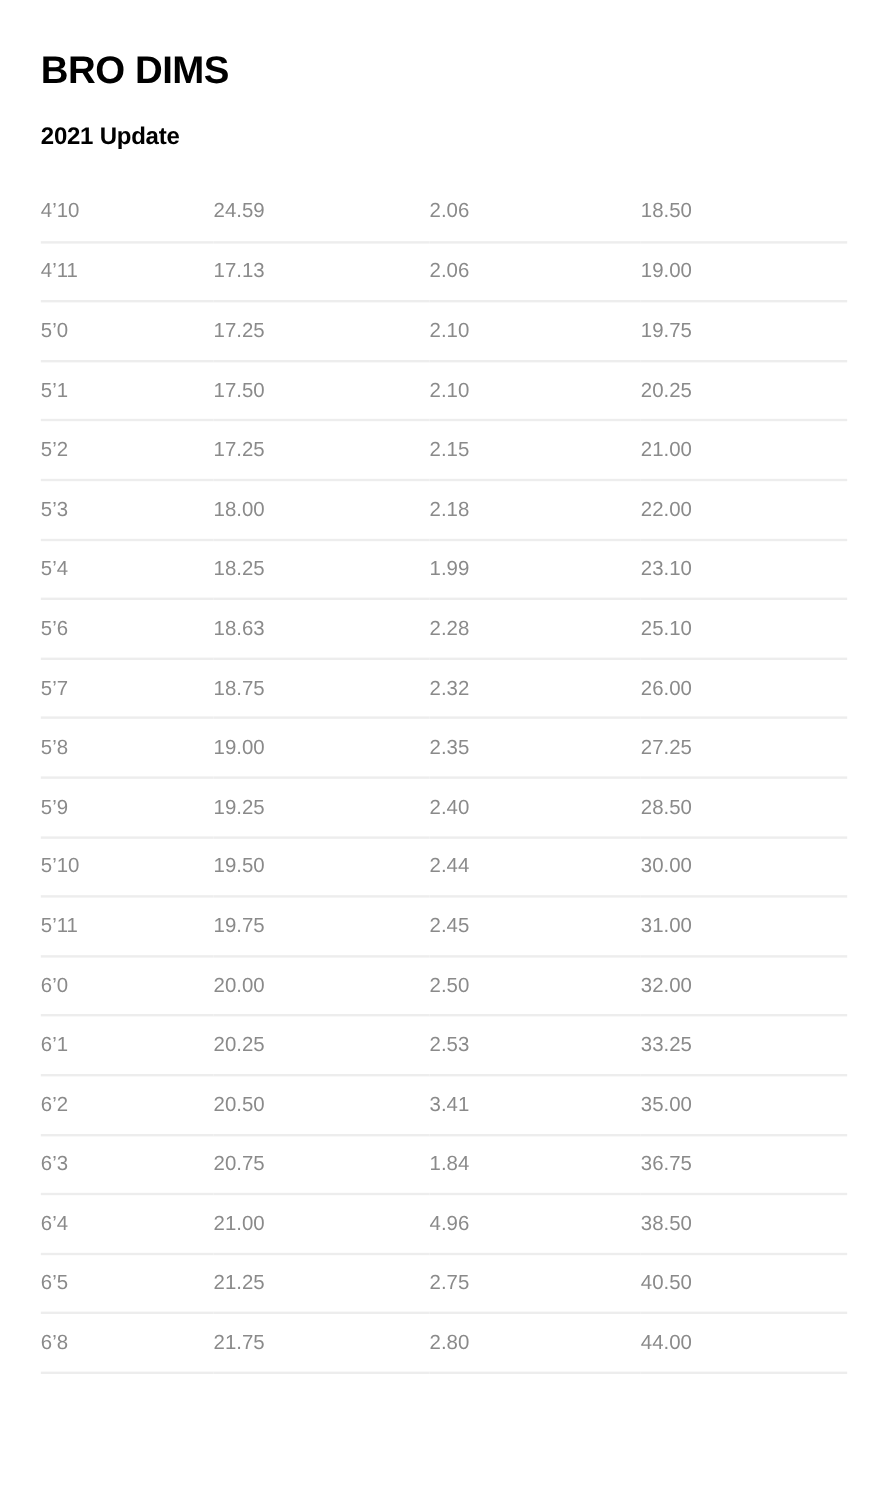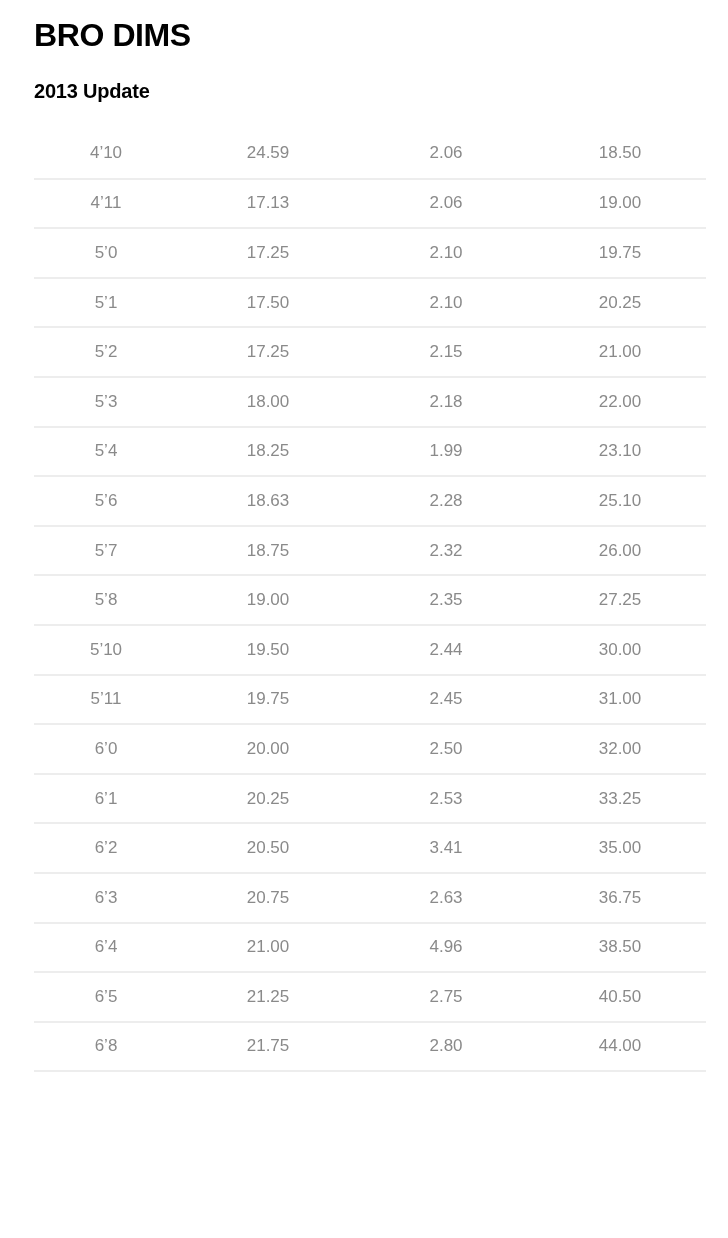--- a/index.html
+++ b/index.html
@@ -11,20 +11,21 @@
     width: 728px;
     height: 1238px;
     font-family: "Liberation Sans", sans-serif;
     overflow: hidden;
     position: relative;
   }
   .page {
     padding: 0 22px 0 34px;
     box-sizing: border-box;
     width: 728px;
+    margin-top: 23px;
   }
   .page-title {
     font-size: 32px;
     font-weight: bold;
     letter-spacing: -0.4px;
     color: #000000;
     margin: 0;
     padding-top: 16px;
     line-height: 38px;
   }
@@ -38,21 +39,20 @@
     line-height: 26px;
   }
   .dims-table {
     width: 672px;
     border-collapse: collapse;
     margin-top: 25px;
     table-layout: fixed;
   }
   .dims-table tr {
     height: 49.6px;
-    text-align: center;
   }
   .dims-table td {
     font-size: 17px;
     color: #8a8a8a;
     font-weight: normal;
     border-bottom: 2px solid #ededed;
     padding: 0;
     vertical-align: middle;
     line-height: 22px;
   }
@@ -61,21 +61,21 @@
   .col-third    { width: 176px; }
   .col-fourth   { width: 172px; }
 </style>
 </head>
 <body>
 
 <div class="page">
 
   <h1 class="page-title">BRO DIMS</h1>
 
-  <h2 class="page-subtitle">2013 Update</h2>
+  <h2 class="page-subtitle">2021 Update</h2>
 
   <table class="dims-table">
     <colgroup>
       <col class="col-height">
       <col class="col-second">
       <col class="col-third">
       <col class="col-fourth">
     </colgroup>
     <tbody id="table-body">
         <tr>
@@ -132,20 +132,26 @@
           <td>2.32</td>
           <td>26.00</td>
         </tr>
         <tr>
           <td>5’8</td>
           <td>19.00</td>
           <td>2.35</td>
           <td>27.25</td>
         </tr>
         <tr>
+          <td>5’9</td>
+          <td>19.25</td>
+          <td>2.40</td>
+          <td>28.50</td>
+        </tr>
+        <tr>
           <td>5’10</td>
           <td>19.50</td>
           <td>2.44</td>
           <td>30.00</td>
         </tr>
         <tr>
           <td>5’11</td>
           <td>19.75</td>
           <td>2.45</td>
           <td>31.00</td>
@@ -164,21 +170,21 @@
         </tr>
         <tr>
           <td>6’2</td>
           <td>20.50</td>
           <td>3.41</td>
           <td>35.00</td>
         </tr>
         <tr>
           <td>6’3</td>
           <td>20.75</td>
-          <td>2.63</td>
+          <td>1.84</td>
           <td>36.75</td>
         </tr>
         <tr>
           <td>6’4</td>
           <td>21.00</td>
           <td>4.96</td>
           <td>38.50</td>
         </tr>
         <tr>
           <td>6’5</td>

